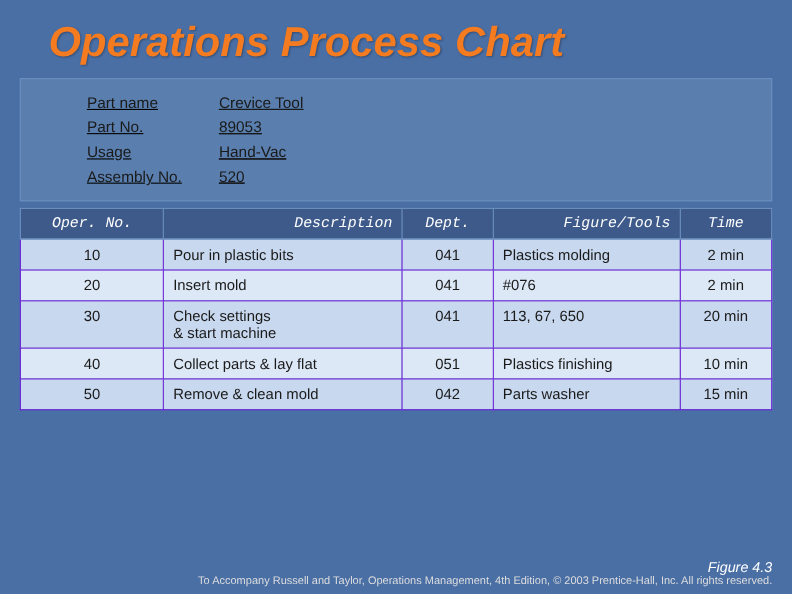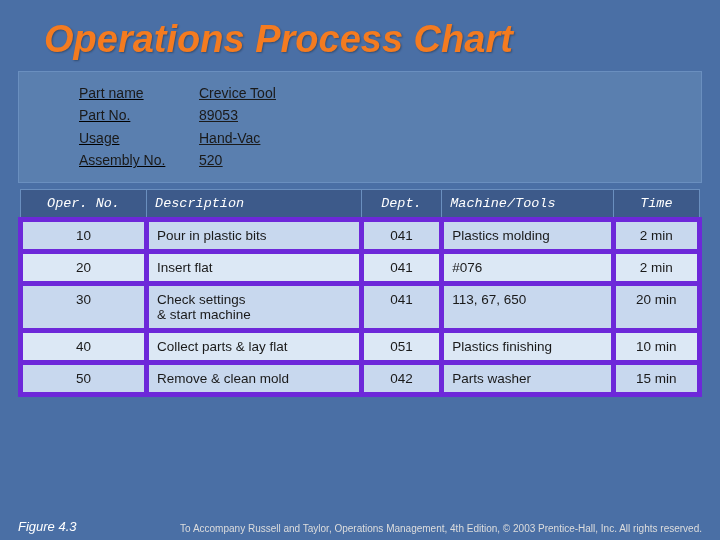--- a/index.html
+++ b/index.html
@@ -62,55 +62,56 @@
     thead tr {
       background: #3d5a8a;
       font-family: Liberation Mono, monospace;
     }
 
     thead th {
       color: #fff;
       font-style: italic;
       font-weight: normal;
       padding: 6px 8px;
-      text-align: left;
+      text-align: right;
       border: 1px solid #6a8fbf;
     }
 
     thead th.center {
       text-align: center;
     }
 
     tbody tr:nth-child(odd) {
       background: #c8d8ee;
     }
 
     tbody tr:nth-child(even) {
       background: #dce8f5;
     }
 
     tbody td {
       padding: 6px 8px;
-      border: 5px solid #6d28d9;
+      border: 1px solid #6d28d9;
       color: #1a1a1a;
       vertical-align: top;
     }
 
     tbody td.center {
       text-align: center;
     }
 
     .footer {
       position: absolute;
       bottom: 6px;
       left: 18px;
       right: 18px;
       display: flex;
       justify-content: space-between;
       align-items: flex-end;
+      flex-direction: column;
     }
 
     .figure-label {
       color: #fff;
       font-size: 13px;
       font-style: italic;
     }
 
     .copyright {
       color: #ddd;
@@ -142,35 +143,35 @@
       <span class="info-value">520</span>
     </div>
   </div>
 
   <table>
     <thead>
       <tr>
         <th class="center">Oper. No.</th>
         <th>Description</th>
         <th class="center">Dept.</th>
-        <th>Machine/Tools</th>
+        <th>Figure/Tools</th>
         <th class="center">Time</th>
       </tr>
     </thead>
     <tbody id="table-body">
     <tr>
           <td class="center">10</td>
           <td>Pour in plastic bits</td>
           <td class="center">041</td>
           <td>Plastics molding</td>
           <td class="center">2 min</td>
         </tr>
         <tr>
           <td class="center">20</td>
-          <td>Insert flat</td>
+          <td>Insert mold</td>
           <td class="center">041</td>
           <td>#076</td>
           <td class="center">2 min</td>
         </tr>
         <tr>
           <td class="center">30</td>
           <td>Check settings<br>&amp; start machine</td>
           <td class="center">041</td>
           <td>113, 67, 650</td>
           <td class="center">20 min</td>

